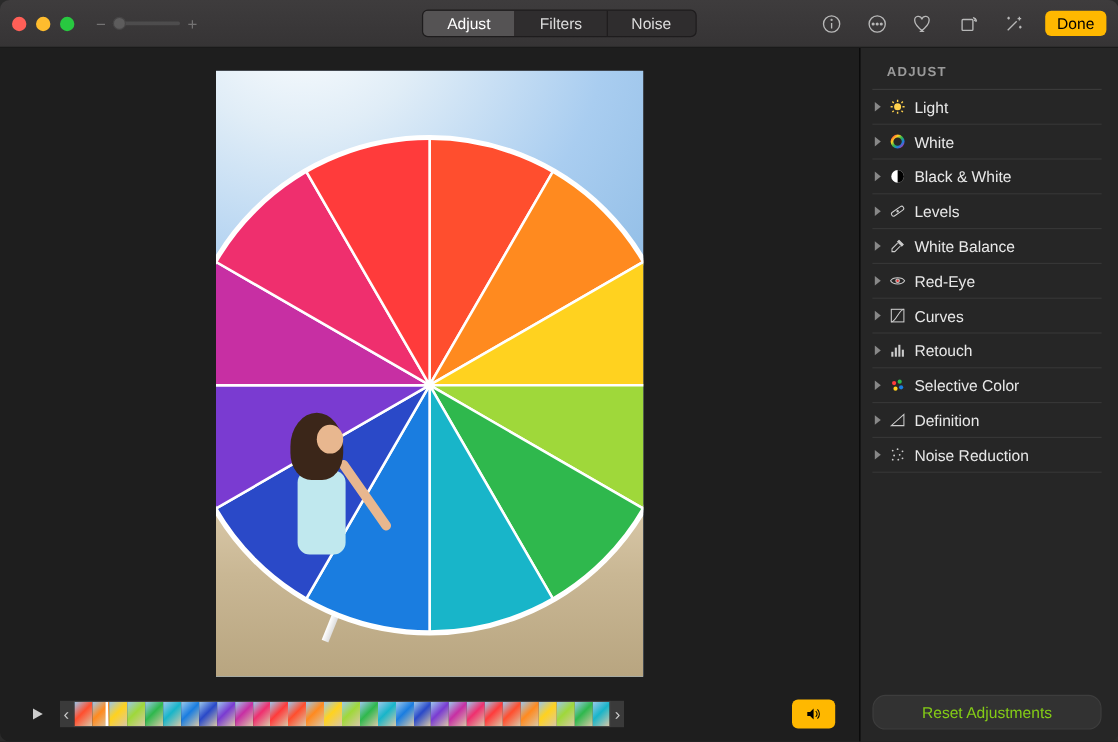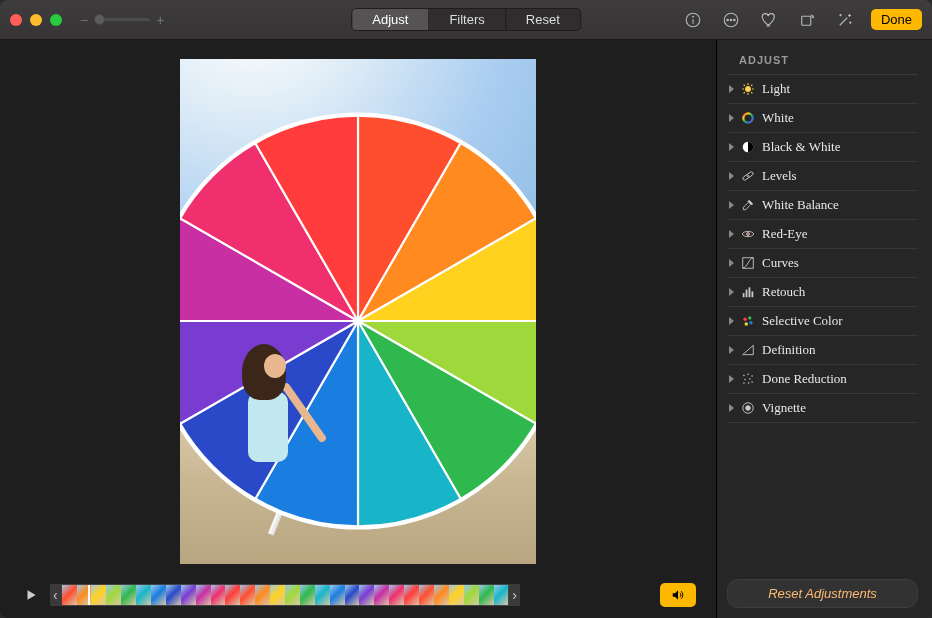--- a/index.html
+++ b/index.html
@@ -176,27 +176,26 @@
   }
   .adj-item .disc {
     width:0; height:0; border-left:5px solid #888;
     border-top:4px solid transparent; border-bottom:4px solid transparent;
     margin-left:2px;
   }
   .adj-item .ico {
     width:16px; height:16px; display:flex; align-items:center; justify-content:center;
     font-size:12px;
   }
-  .adj-item .lbl { color:#e8e8e8; font-size:13px;font-family:Liberation Serif, serif; }
+  .adj-item .lbl { color:#e8e8e8; font-size:13px; }
 
   .reset-btn {
-    margin-top:auto; background:#323232; color:#fdba74;
+    margin-top:auto; background:#323232; color:#84cc16;
     text-align:center; padding:6px; border-radius:11px; font-size:13px;
     border:1px solid #3d3d3d;
-    font-style:italic;
   }
 </style>
 </head>
 <body>
 
 <div class="titlebar">
   <div class="traffic">
     <span class="tl-close"></span>
     <span class="tl-min"></span>
     <span class="tl-max"></span>
@@ -206,21 +205,21 @@
     <span class="minus">−</span>
     <div class="track">
       <div class="thumb"></div>
     </div>
     <span class="plus">+</span>
   </div>
 
   <div class="tabbar">
     <div class="tab active">Adjust</div>
     <div class="tab">Filters</div>
-    <div class="tab">Reset</div>
+    <div class="tab">Noise</div>
   </div>
 
   <div class="tb-right">
     <div class="tb-icon">
       <svg viewBox="0 0 24 24">
           <circle cx="12" cy="12" r="9"></circle>
           <line x1="12" y1="11" x2="12" y2="17"></line>
           <circle cx="12" cy="7.5" r="0.5" fill="#b8b8b8"></circle>
         </svg>
     </div>
@@ -470,28 +469,18 @@
               <circle cx="5" cy="6" r="1.3"></circle>
               <circle cx="12" cy="4" r="1.3"></circle>
               <circle cx="19" cy="7" r="1.3"></circle>
               <circle cx="7" cy="13" r="1.3"></circle>
               <circle cx="15" cy="12" r="1.3"></circle>
               <circle cx="5" cy="19" r="1.3"></circle>
               <circle cx="13" cy="19" r="1.3"></circle>
               <circle cx="19" cy="17" r="1.3"></circle>
             </svg>
           </span>
-          <span class="lbl">Done Reduction</span>
-        </li>
-        <li class="adj-item">
-          <span class="disc"></span>
-          <span class="ico">
-            <svg width="14" height="14" viewBox="0 0 24 24" fill="none" stroke="#ccc" stroke-width="1.5">
-              <circle cx="12" cy="12" r="9"></circle>
-              <circle cx="12" cy="12" r="4" fill="#ccc"></circle>
-            </svg>
-          </span>
-          <span class="lbl">Vignette</span>
+          <span class="lbl">Noise Reduction</span>
         </li>
       </ul>
     <div class="reset-btn">Reset Adjustments</div>
   </div>
 </div>
 
 </body></html>

